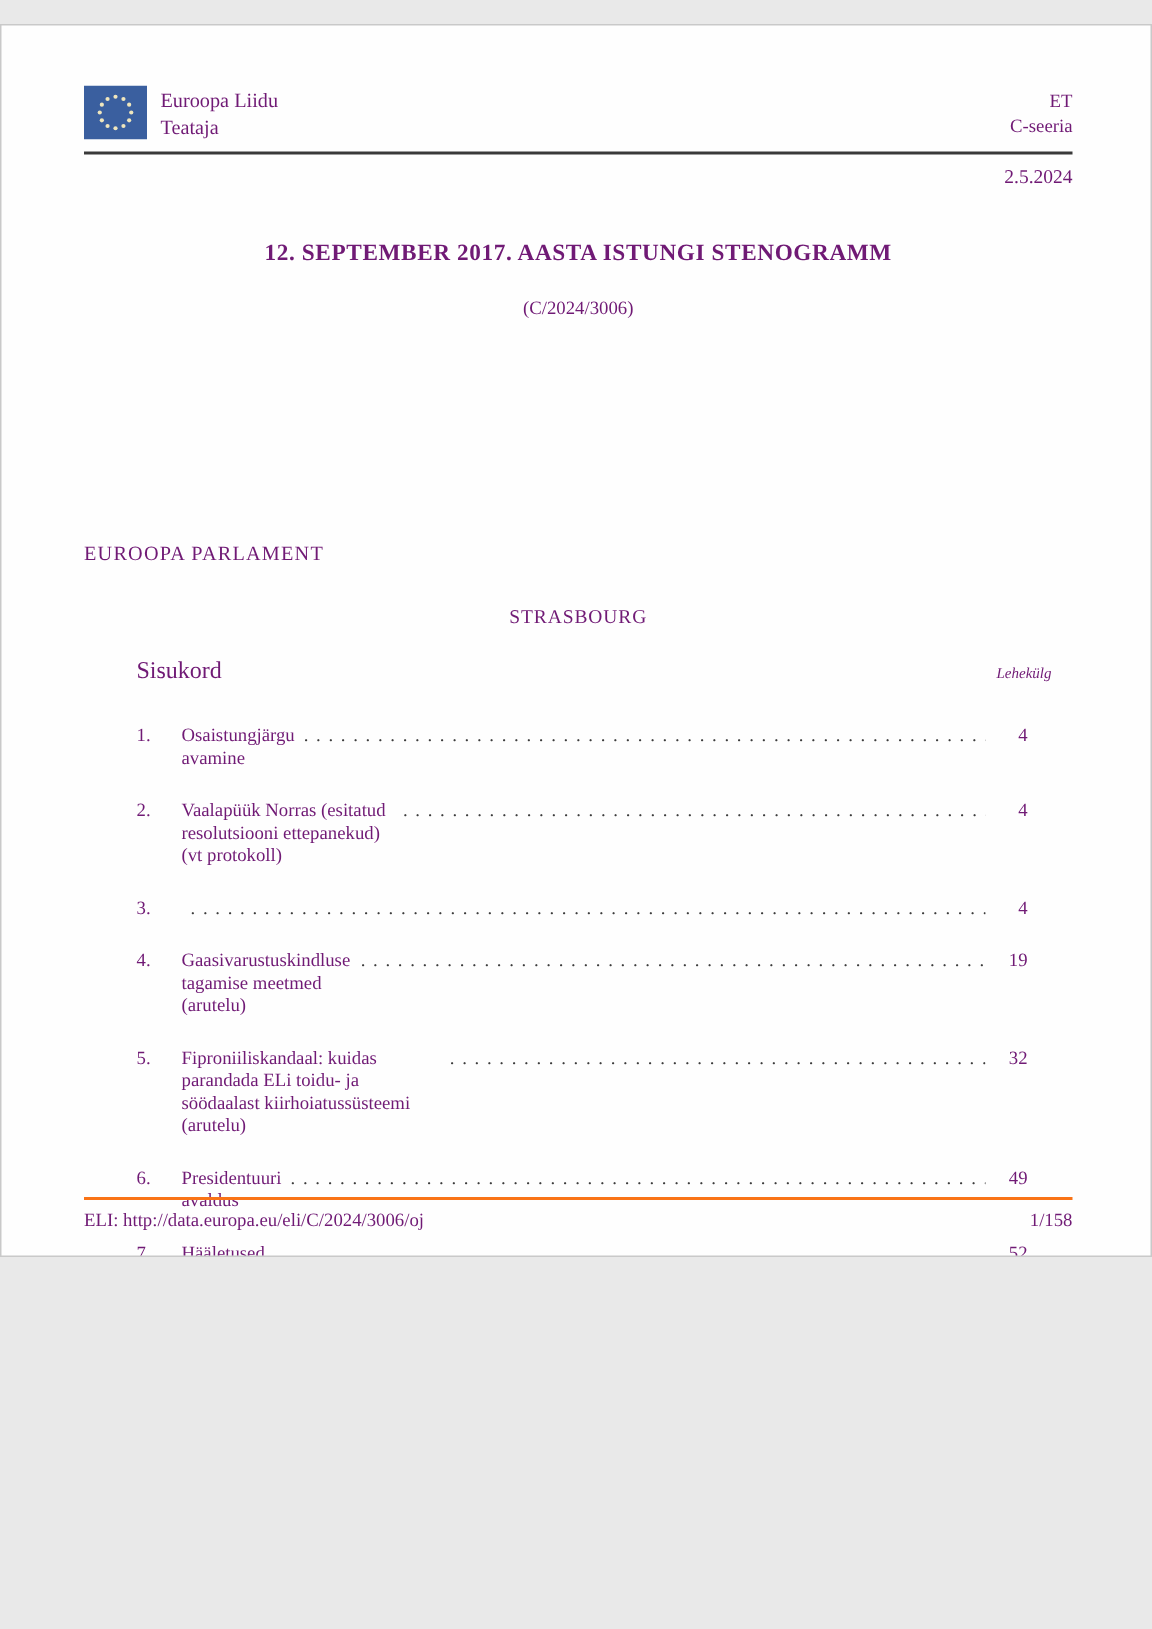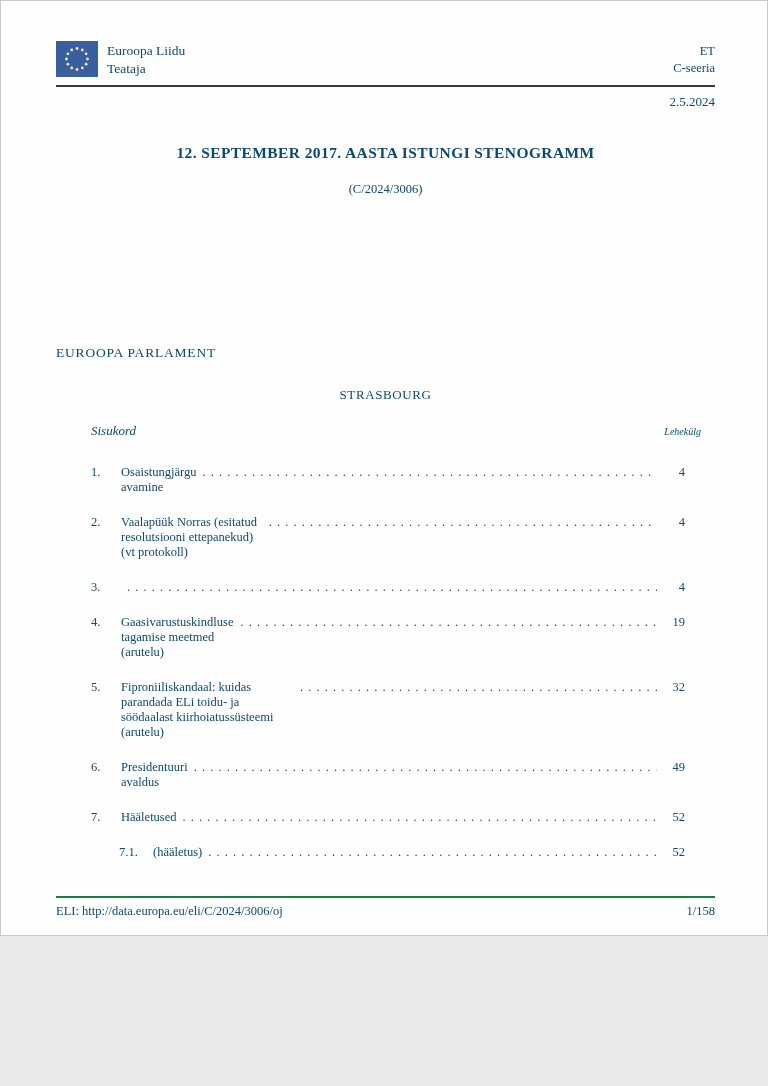--- a/index.html
+++ b/index.html
@@ -1,25 +1,25 @@
 <!DOCTYPE html>
 <html><head>
 <meta charset="utf-8">
 <style>
   html, body { margin: 0; padding: 0; background: #e9e9e9; }
   .page {
     position: relative;
     width: 768px;
-    height: 936px;
-    margin: 0 auto;
+    height: 822px;
+    margin: 16px auto;
     background: #fefefe;
     border: 1px solid #c9c9c9;
     box-sizing: border-box;
     font-family: "Liberation Serif", "DejaVu Serif", serif;
-    color: #0c4a6e;
+    color: #701a75;
     overflow: hidden;
   }
   .inner { padding: 40px 52px 0 55px; }
 
   
   .hdr { display: flex; justify-content: space-between; align-items: flex-start; }
   .hdr-left { display: flex; align-items: flex-start; gap: 9px; }
   .flag { width: 42px; height: 36px; display: block; }
   .pub { font-size: 13.5px; line-height: 18px; padding-top: 1px; }
   .hdr-right { text-align: right; font-size: 12.5px; line-height: 17px; padding-top: 2px; }
@@ -32,42 +32,42 @@
   .title { margin-top: 26px; text-align: center; font-weight: bold; font-size: 15.5px; letter-spacing: 0.4px; }
   .subtitle { margin-top: 20px; text-align: center; font-size: 12.5px; }
 
   .institution { margin-top: 148px; text-align: left; font-size: 13.5px; letter-spacing: 0.8px; }
   .session { margin-top: 70px; text-align: center; font-size: 13.5px; letter-spacing: 0.5px; }
   .sittings { margin-top: 66px; text-align: center; font-size: 13px; }
   .location { margin-top: 26px; text-align: center; font-size: 13px; letter-spacing: 0.6px; }
 
   
   .toc-head { margin-top: 20px; display: flex; justify-content: space-between; align-items: baseline; }
-  .toc-title { font-size: 13px; margin-left: 35px; font-style: italic; }
+  .toc-title { font-size: 16px; margin-left: 35px; }
   .toc-pagelabel { font-size: 10px; margin-right: 14px; font-style: italic; }
 
   .toc { margin: 26px 30px 0 35px; font-size: 12.5px; }
   .toc-entry { display: flex; margin-bottom: 20px; line-height: 15px; }
   .toc-entry.sub { margin-bottom: 9px; }
   .toc-num { width: 30px; flex: 0 0 30px; }
   .toc-entry.sub .toc-num { width: 62px; flex: 0 0 62px; padding-left: 28px; box-sizing: border-box; }
   .toc-body { flex: 1 1 auto; min-width: 0; }
   .toc-line1 { display: flex; align-items: baseline; }
   .toc-line2 { display: none; }
   .dots { flex: 1 1 auto; overflow: hidden; white-space: nowrap; margin: 0 2px 0 6px; letter-spacing: 1px; color: #3c3c3c; }
   .dots::after { content: ". . . . . . . . . . . . . . . . . . . . . . . . . . . . . . . . . . . . . . . . . . . . . . . . . . . . . . . . . . . . . . . . . . . . . . . . . . . . . . . . . . . . . . . . . . . . . . . . . . . . . . . . . . . . . . . . . ."; }
   .toc-page { flex: 0 0 26px; width: 26px; text-align: right; align-self: flex-start; }
   .toc-entry.two .toc-line1 { display: block; text-align: justify; text-align-last: justify; }
   .toc-entry.two .toc-line2 { display: flex; align-items: baseline; }
   .toc-entry.two .toc-page { align-self: center; }
 
   
   .footer {
     position: absolute; left: 55px; right: 52px; bottom: 16px;
-    border-top: 2px solid #15803d; padding-top: 6px;
+    border-top: 2px solid #f97316; padding-top: 6px;
     display: flex; justify-content: space-between;
     font-size: 12.5px;
   }
 </style>
 </head>
 <body>
 
 <div class="page">
   <div class="inner">
 

